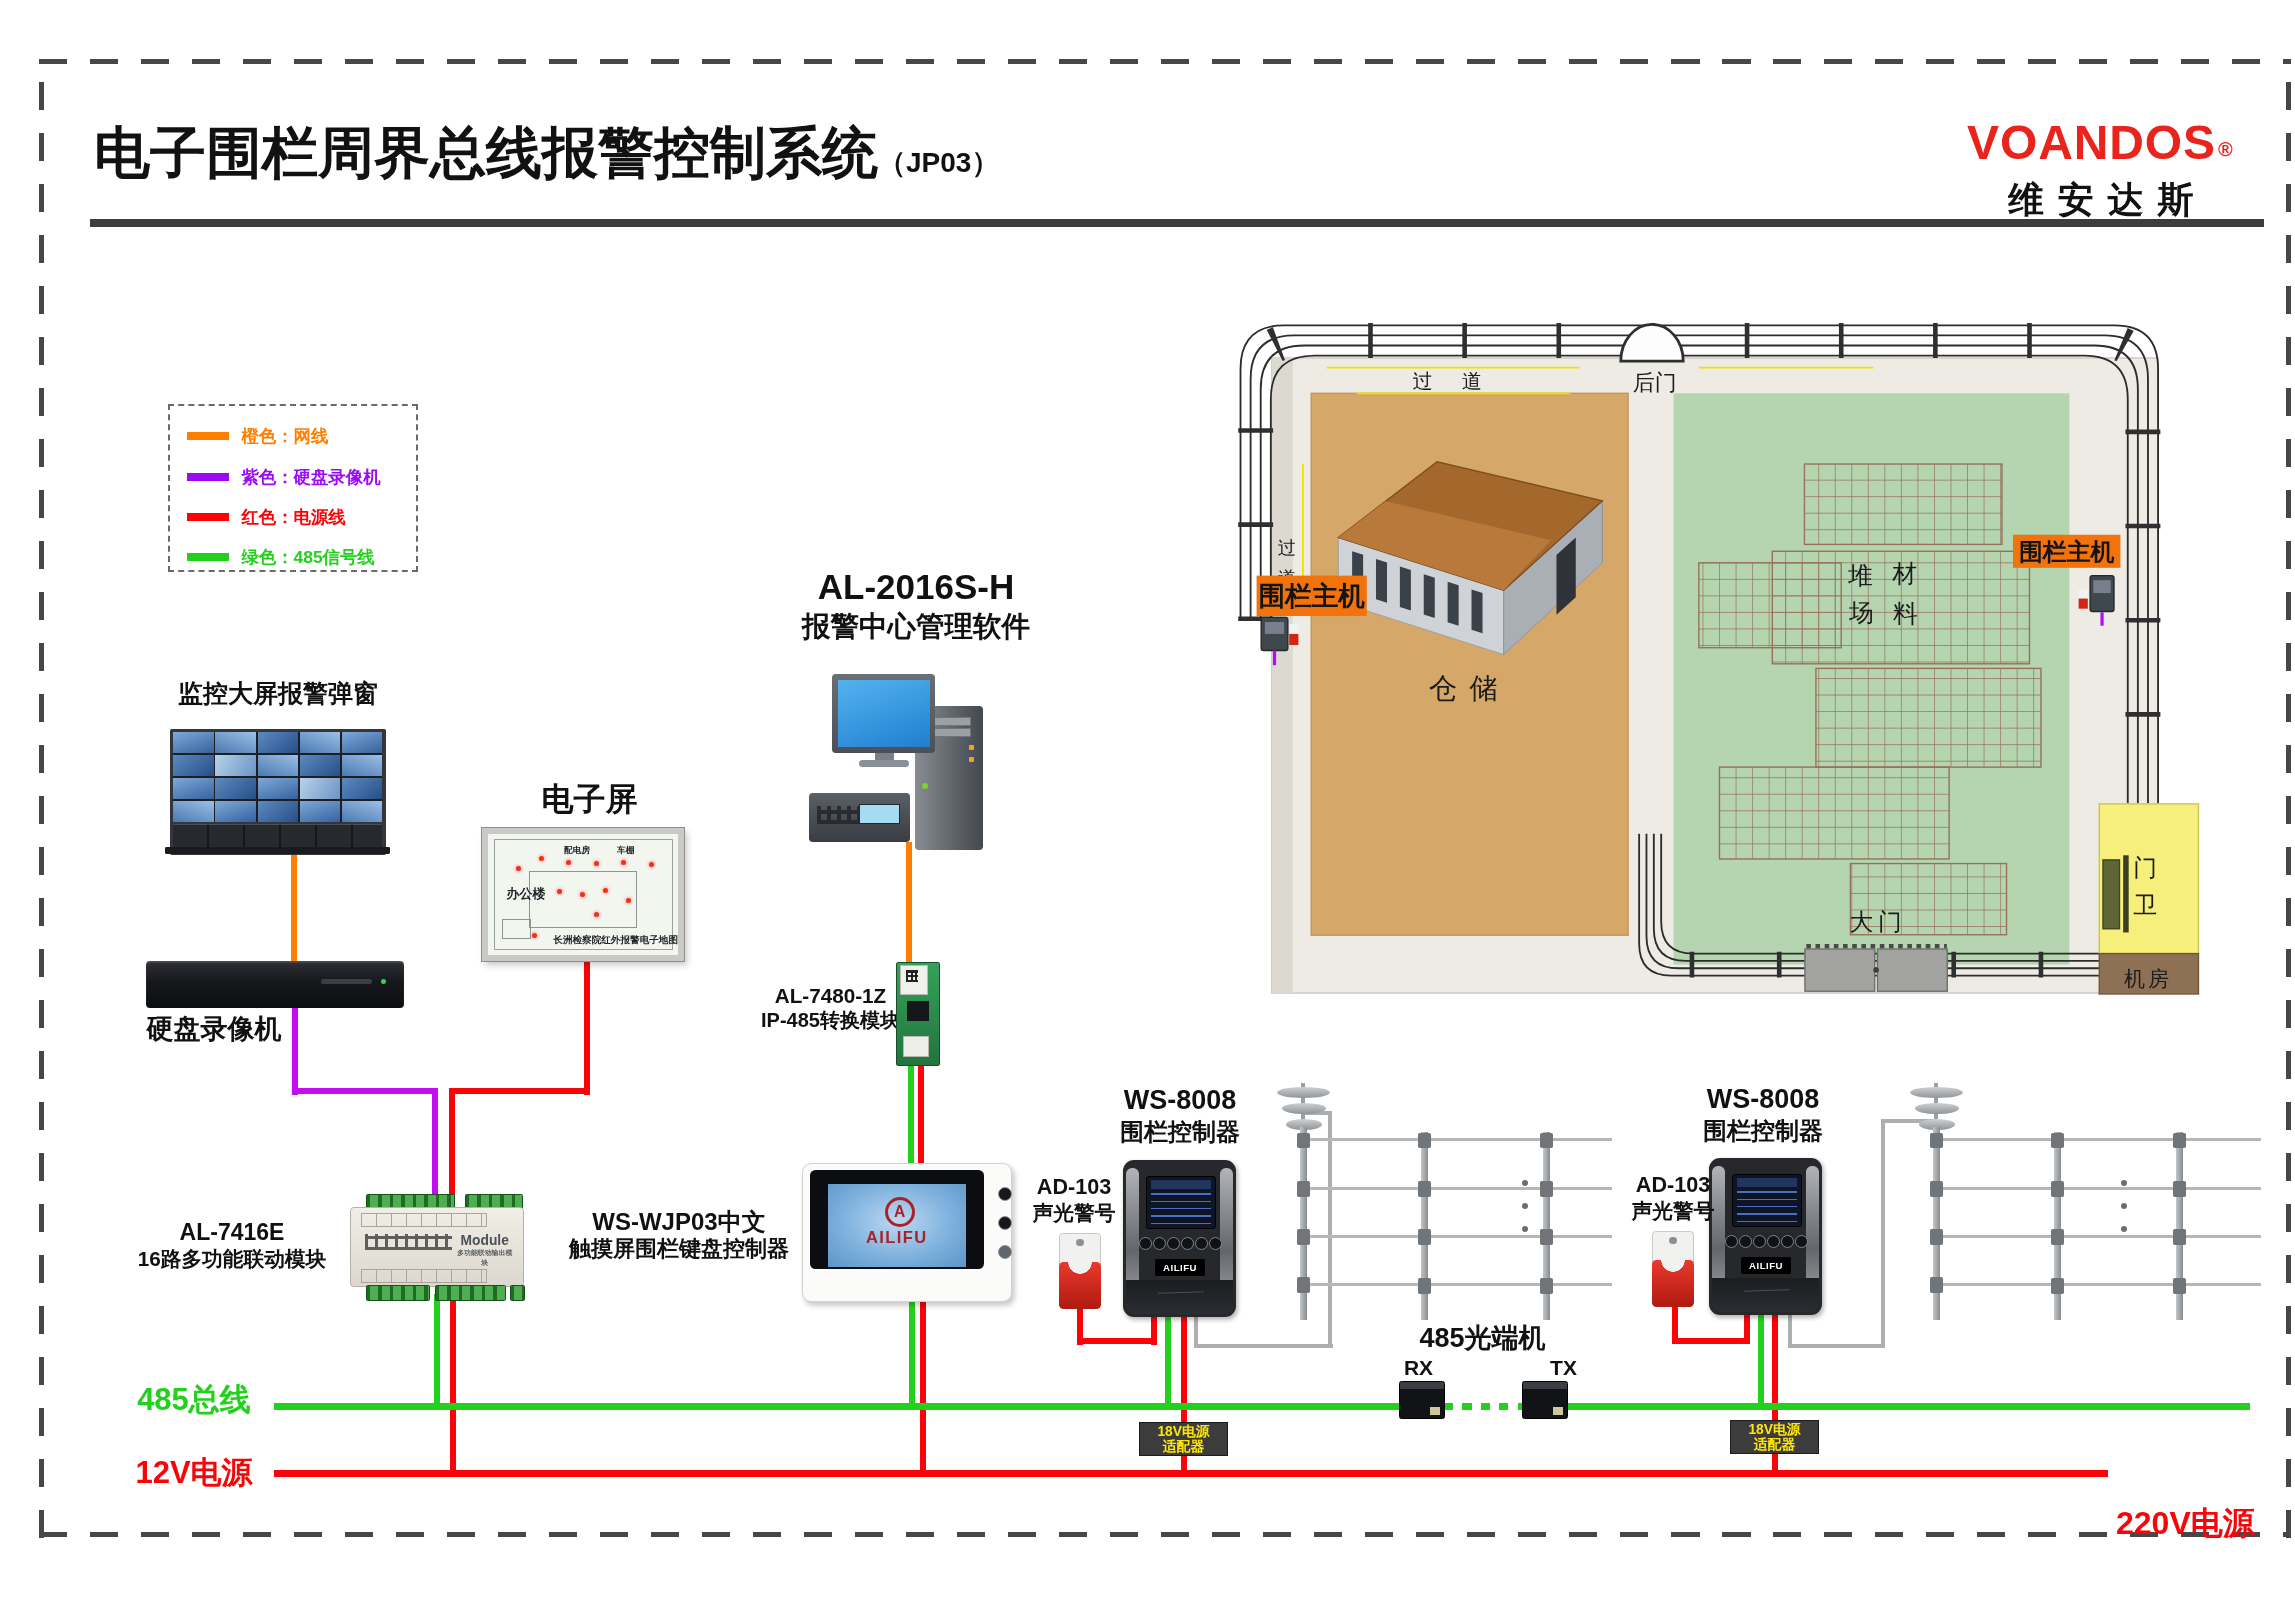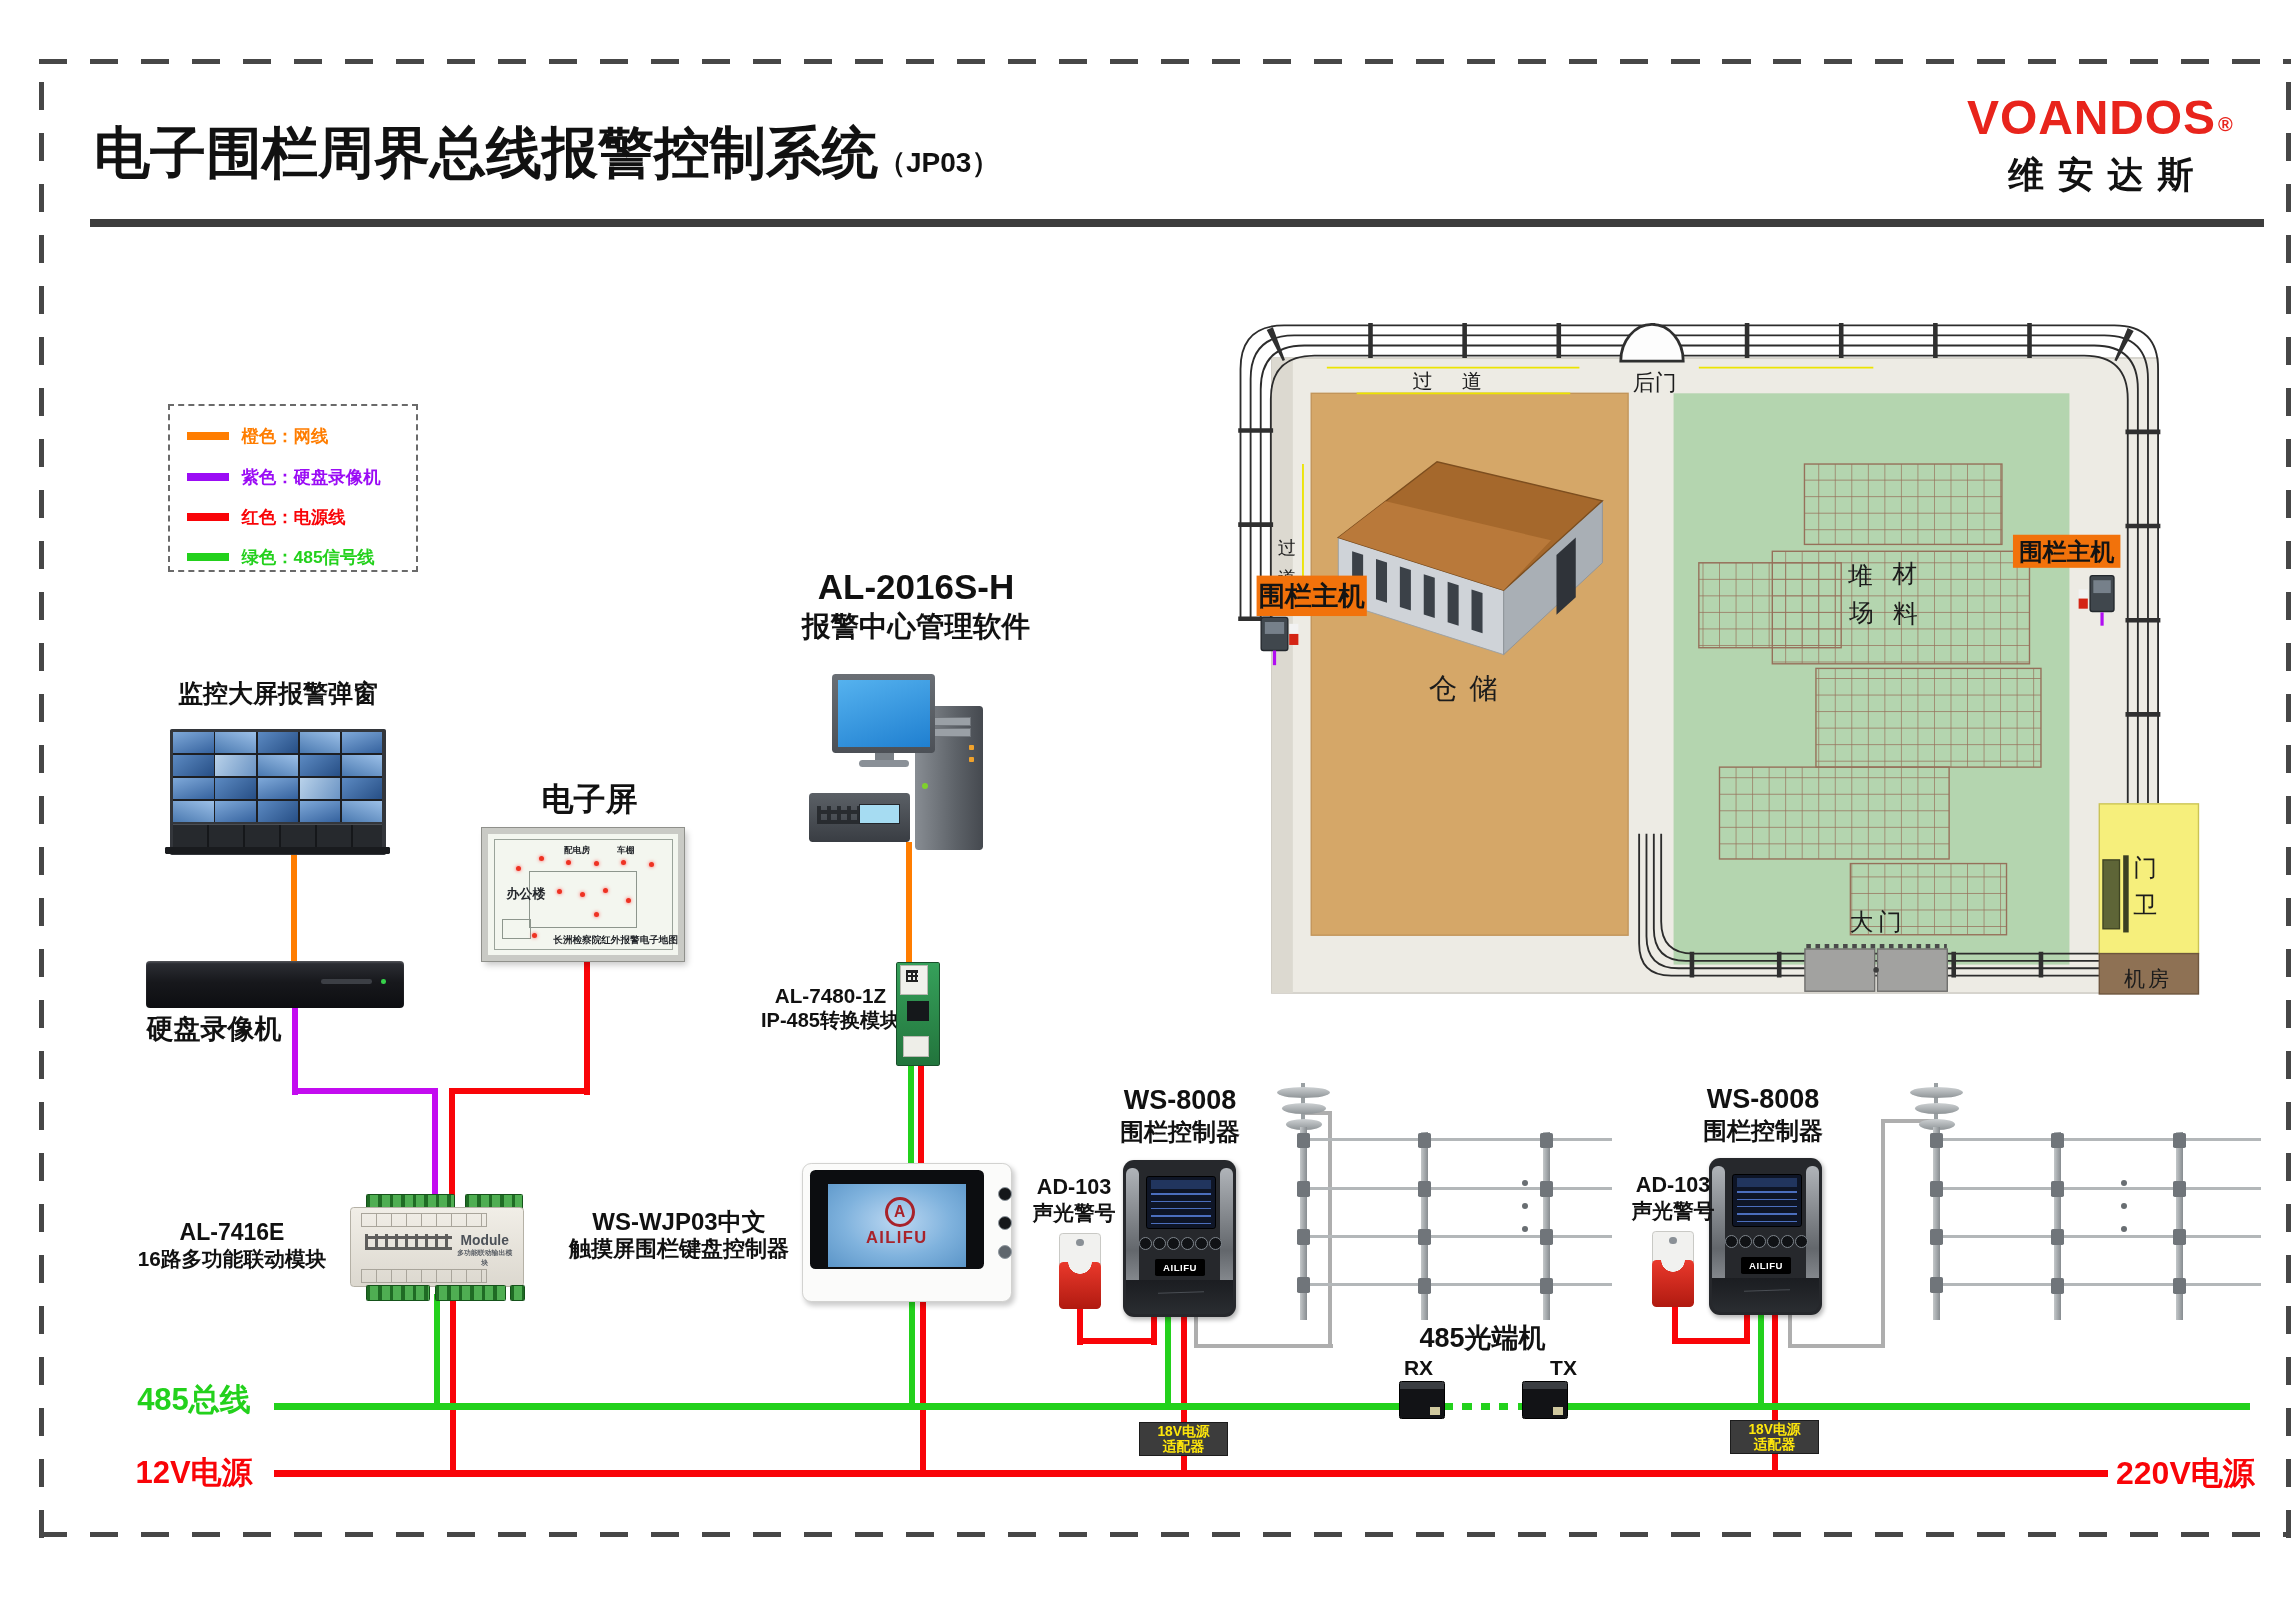--- a/index.html
+++ b/index.html
@@ -121,21 +121,21 @@
   <div class="dash-h" style="left:39px;top:1532px;width:2252px;"></div>
   <div class="dash-v" style="left:39px;top:59px;height:1479px;"></div>
   <div class="dash-v" style="left:2286px;top:59px;height:1479px;"></div>
 
   <div class="abs" style="left:94px;top:116px;white-space:nowrap;font-weight:900;">
     <span style="font-size:56px;">电子围栏周界总线报警控制系统</span><span style="font-size:28px;font-weight:900;">（JP03）</span>
   </div>
   <div class="abs" style="left:90px;top:219px;width:2174px;height:7.8px;background:#3d3d3d;"></div>
 
   <div class="abs" style="left:1967px;top:90px;width:312px;">
-    <div style="white-space:nowrap;">
+    <div style="white-space:nowrap;margin-top:25px;">
       <span style="font-size:48px;font-weight:900;color:#e8241c;letter-spacing:0.9px;">VOANDOS</span>
       <span style="font-size:20px;font-weight:900;color:#e8241c;vertical-align:super;">®</span>
     </div>
     <div style="font-size:36px;font-weight:800;letter-spacing:13.8px;margin-top:6.4px;margin-left:41px;font-family:'Liberation Serif','DejaVu Serif',serif;">维安达斯</div>
   </div>
 
   <div class="legend">
     <div class="leg-row" style="top:18.4px;color:#ff7d00;">
         <span class="leg-chip" style="background:#ff7d00;"></span>
         <span>橙色：网线</span>
@@ -461,21 +461,21 @@
     <div>18V电源</div>
     <div>适配器</div>
   </div>
   <div class="adpt" style="left:1730px;top:1420px;">
     <div>18V电源</div>
     <div>适配器</div>
   </div>
 
   <div class="txt" style="left:117px;top:1381px;width:154px;font-size:31px;color:#23d11c;font-weight:900;">485总线</div>
   <div class="txt" style="left:117px;top:1454px;width:154px;font-size:31px;color:#f90408;font-weight:900;">12V电源</div>
-  <div class="txt" style="left:2116px;top:1454px;width:179px;font-size:32px;color:#f90408;font-weight:900;text-align:left;">220V电源</div>
+  <div class="txt" style="left:2116px;top:1504px;width:179px;font-size:32px;color:#f90408;font-weight:900;text-align:left;">220V电源</div>
 
   <svg class="abs" style="left:1235px;top:317px;" width="969" height="689" viewBox="2690 690 2110 1500">
     <defs>
       <pattern id="grid" width="36" height="36" patternUnits="userSpaceOnUse">
         <path d="M36,0 L0,0 0,36" fill="none" stroke="#96705a" stroke-width="3"></path>
       </pattern>
     </defs>
 
     <rect x="2770" y="779" width="1930" height="1383" fill="#edebe4" stroke="#cac7bf" stroke-width="3"></rect>
     <rect x="2770" y="779" width="46" height="1383" fill="#dcd9d0"></rect>

